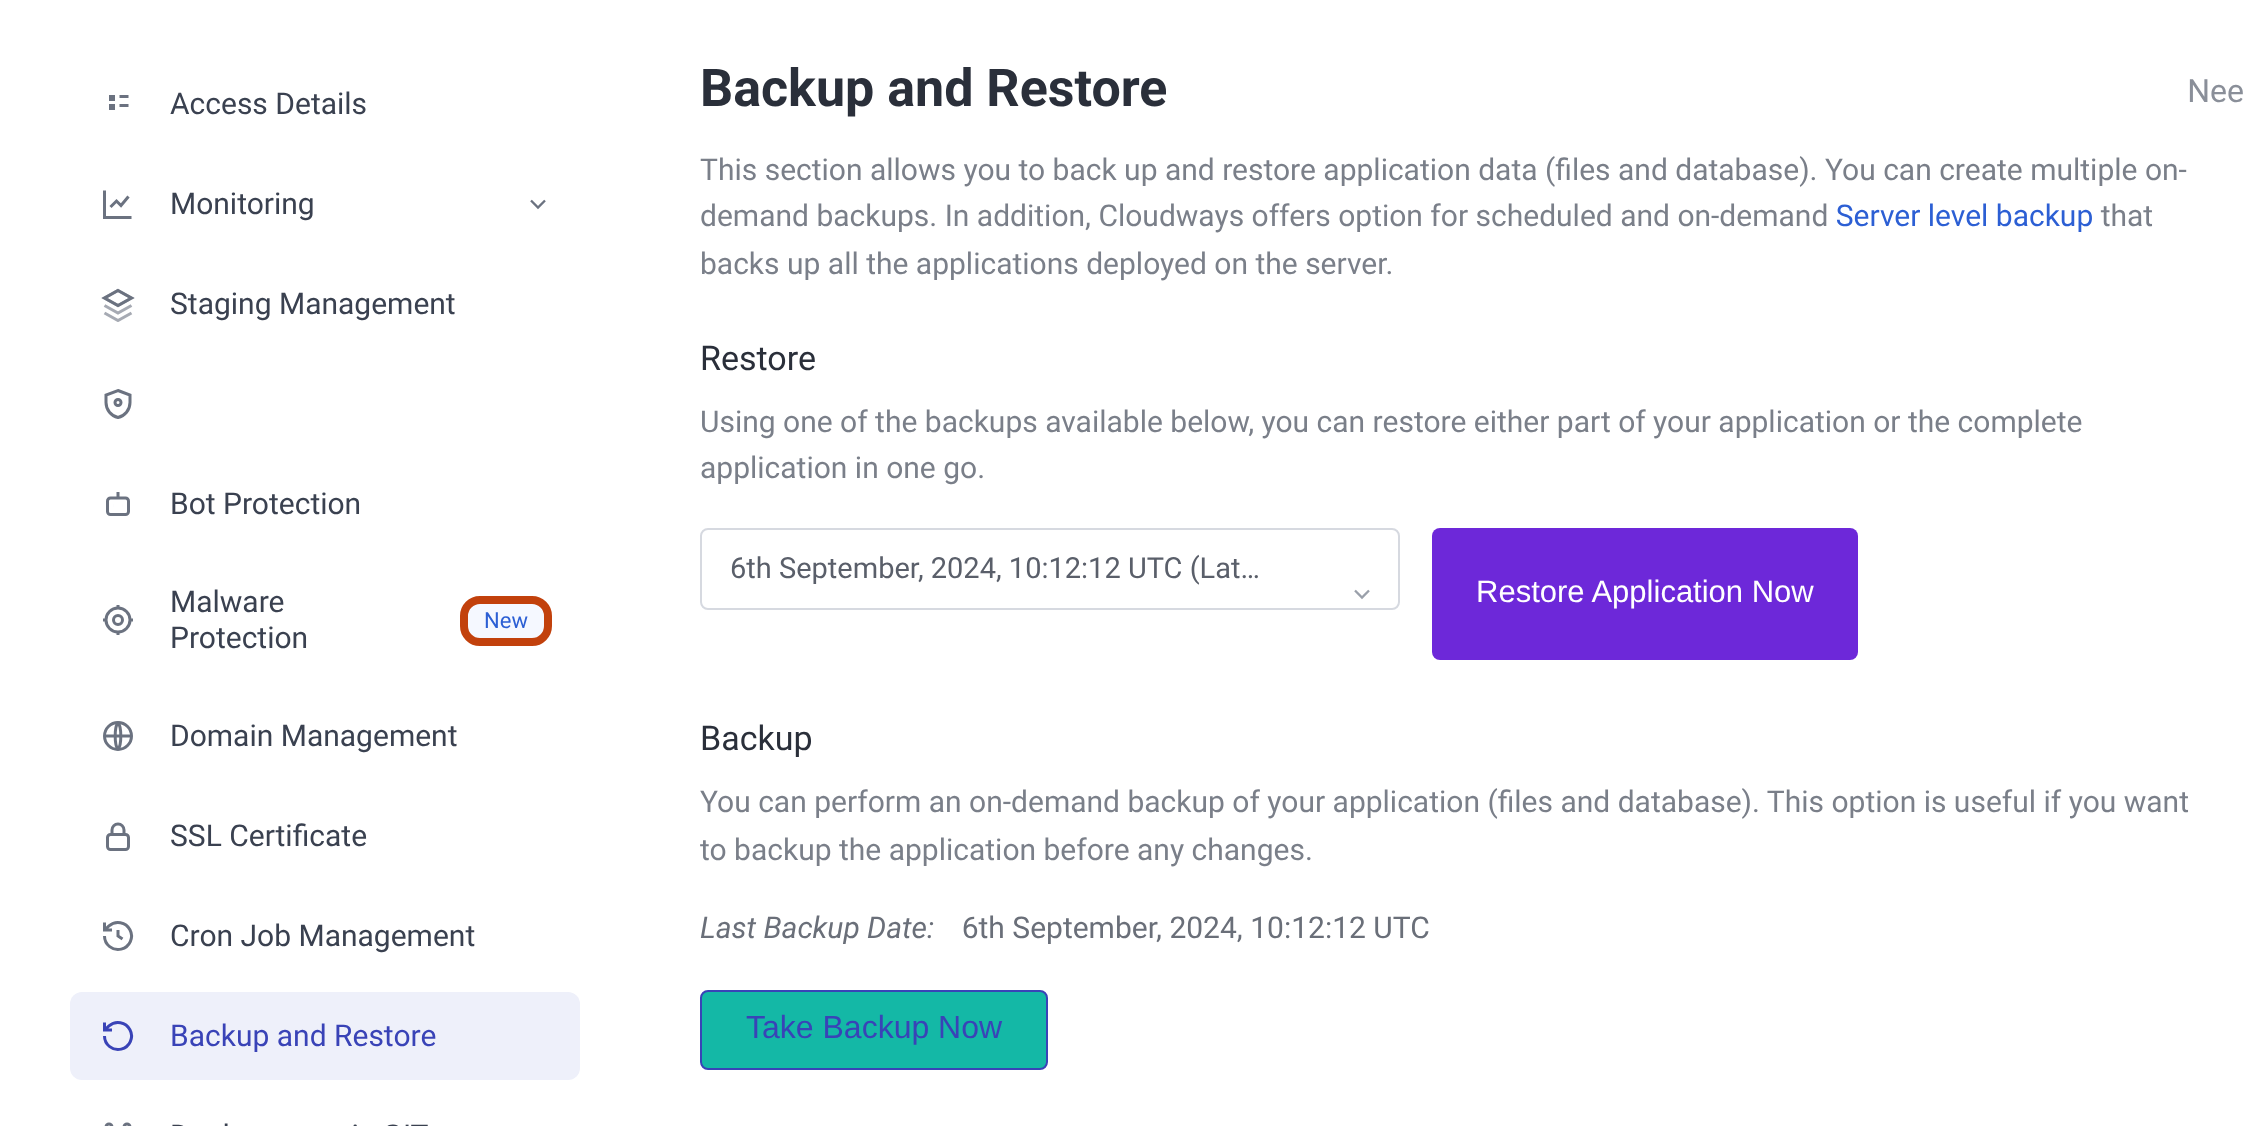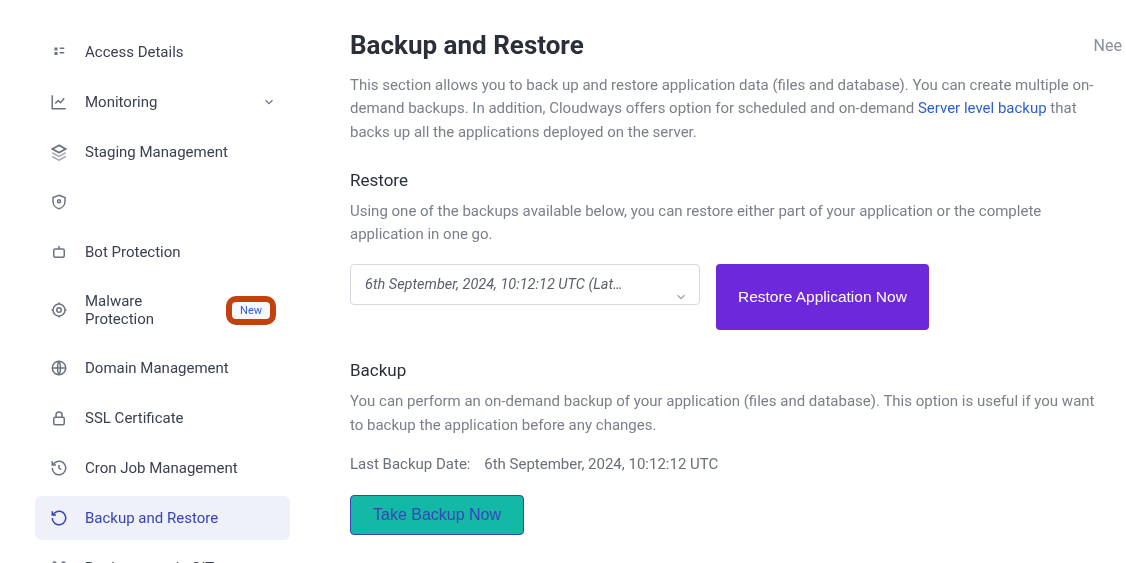--- a/index.html
+++ b/index.html
@@ -38,21 +38,21 @@
       justify-content: center;
       color: #6b7280;
       flex-shrink: 0;
     }
     .sidebar-item.active .icon { color: #3943b7; }
     .sidebar-item .label { flex: 1; }
     .chevron { margin-left: auto; color: #6b7280; }
     .badge {
       font-size: 11px;
       color: #2c5fd4;
-      border: 6px solid #c2410c;
+      border: 4px solid #c2410c;
       padding: 2px 8px;
       border-radius: 10px;
       background: #f5f8ff;
     }
     .main {
       flex: 1;
       padding: 30px 0 30px 50px;
       position: relative;
     }
     .top-right {
@@ -93,21 +93,20 @@
       max-width: 760px;
     }
     .restore-row {
       display: flex;
       gap: 16px;
       margin-bottom: 30px;
     }
     .select-wrap {
       position: relative;
       width: 350px;
-      font-style: italic;
     }
     .select {
       width: 100%;
       padding: 11px 36px 11px 14px;
       border: 1px solid #d6d9e0;
       border-radius: 4px;
       background: #fff;
       font-size: 14.5px;
       color: #5a5f6a;
       white-space: nowrap;
@@ -131,21 +130,21 @@
       border-radius: 4px;
       font-size: 15.5px;
       font-weight: 400;
       cursor: pointer;
     }
     .last-backup {
       color: #6a6f79;
       font-size: 15px;
       margin-bottom: 22px;
     }
-    .last-backup .lbl { margin-right: 10px; }
+    .last-backup .lbl { margin-right: 10px; font-style: italic; }
     .btn-outline {
       background: #14b8a6;
       color: #3943b7;
       border: 1.5px solid #3943b7;
       padding: 10px 22px;
       border-radius: 4px;
       font-size: 16px;
       font-weight: 500;
       cursor: pointer;
     }

